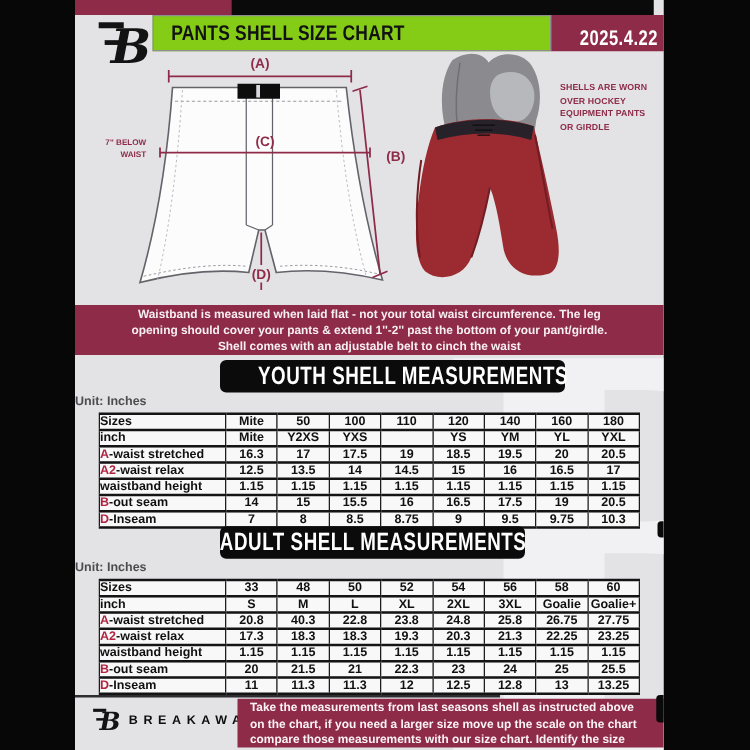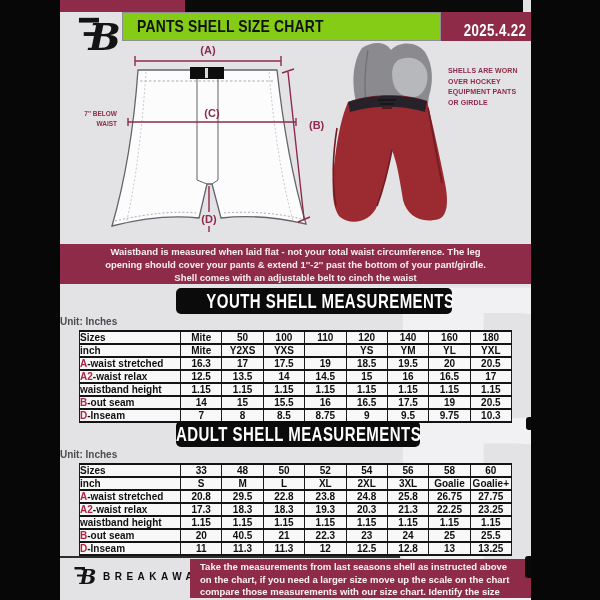--- a/index.html
+++ b/index.html
@@ -270,21 +270,21 @@
             <td>L</td>
             <td>XL</td>
             <td>2XL</td>
             <td>3XL</td>
             <td>Goalie</td>
             <td>Goalie+</td>
           </tr>
           <tr>
             <td class="lbl"><span class="prefix">A</span>-waist stretched</td>
             <td>20.8</td>
-            <td>29.5</td>
+            <td>40.3</td>
             <td>22.8</td>
             <td>23.8</td>
             <td>24.8</td>
             <td>25.8</td>
             <td>26.75</td>
             <td>27.75</td>
           </tr>
           <tr>
             <td class="lbl"><span class="prefix">A2</span>-waist relax</td>
             <td>17.3</td>
@@ -303,21 +303,21 @@
             <td>1.15</td>
             <td>1.15</td>
             <td>1.15</td>
             <td>1.15</td>
             <td>1.15</td>
             <td>1.15</td>
           </tr>
           <tr>
             <td class="lbl"><span class="prefix">B</span>-out seam</td>
             <td>20</td>
-            <td>40.5</td>
+            <td>21.5</td>
             <td>21</td>
             <td>22.3</td>
             <td>23</td>
             <td>24</td>
             <td>25</td>
             <td>25.5</td>
           </tr>
           <tr>
             <td class="lbl"><span class="prefix">D</span>-Inseam</td>
             <td>11</td>

